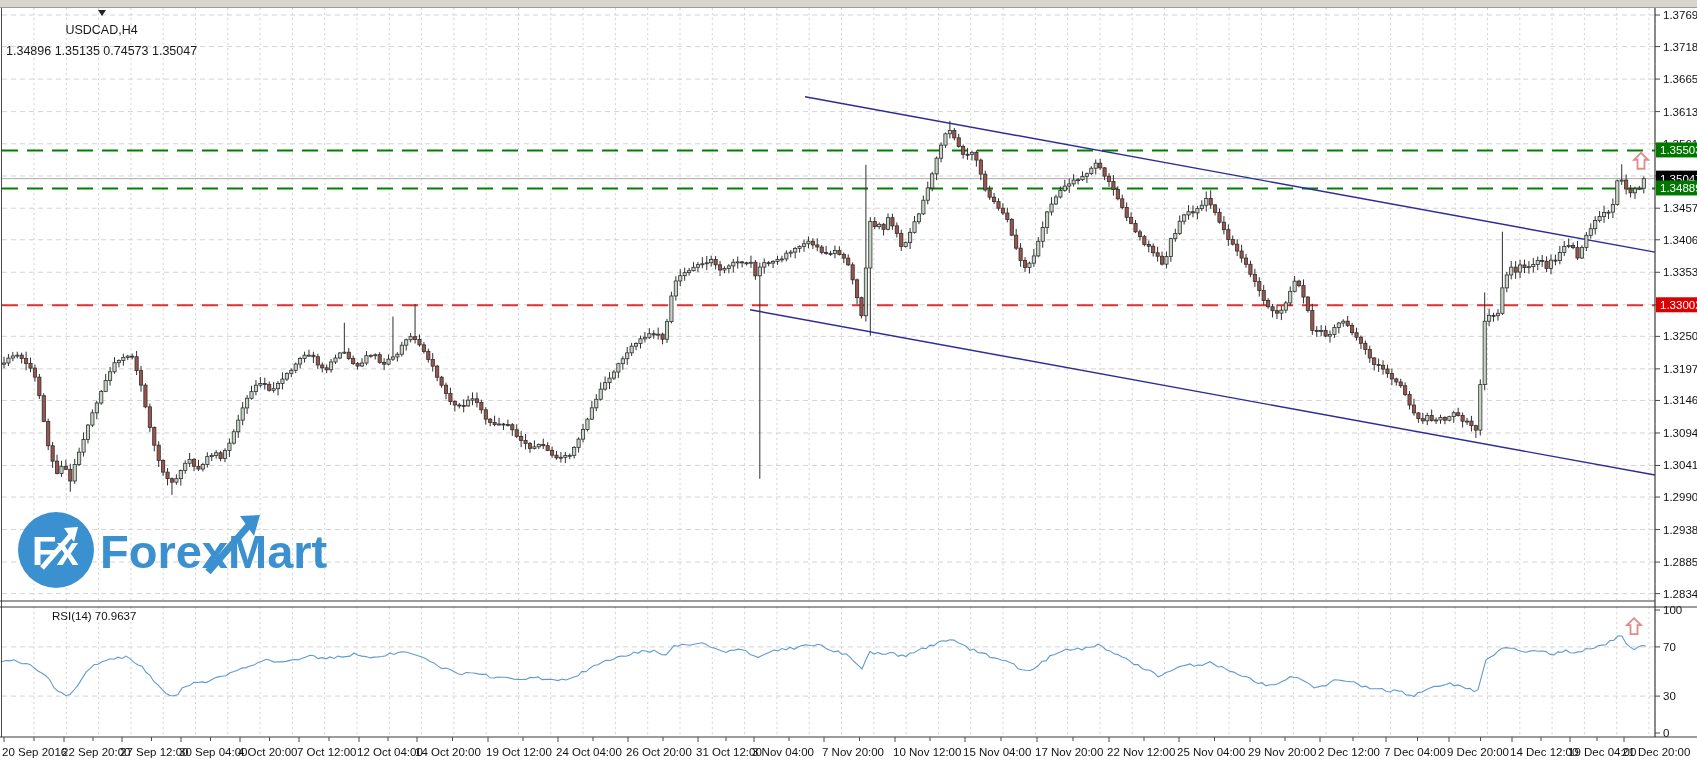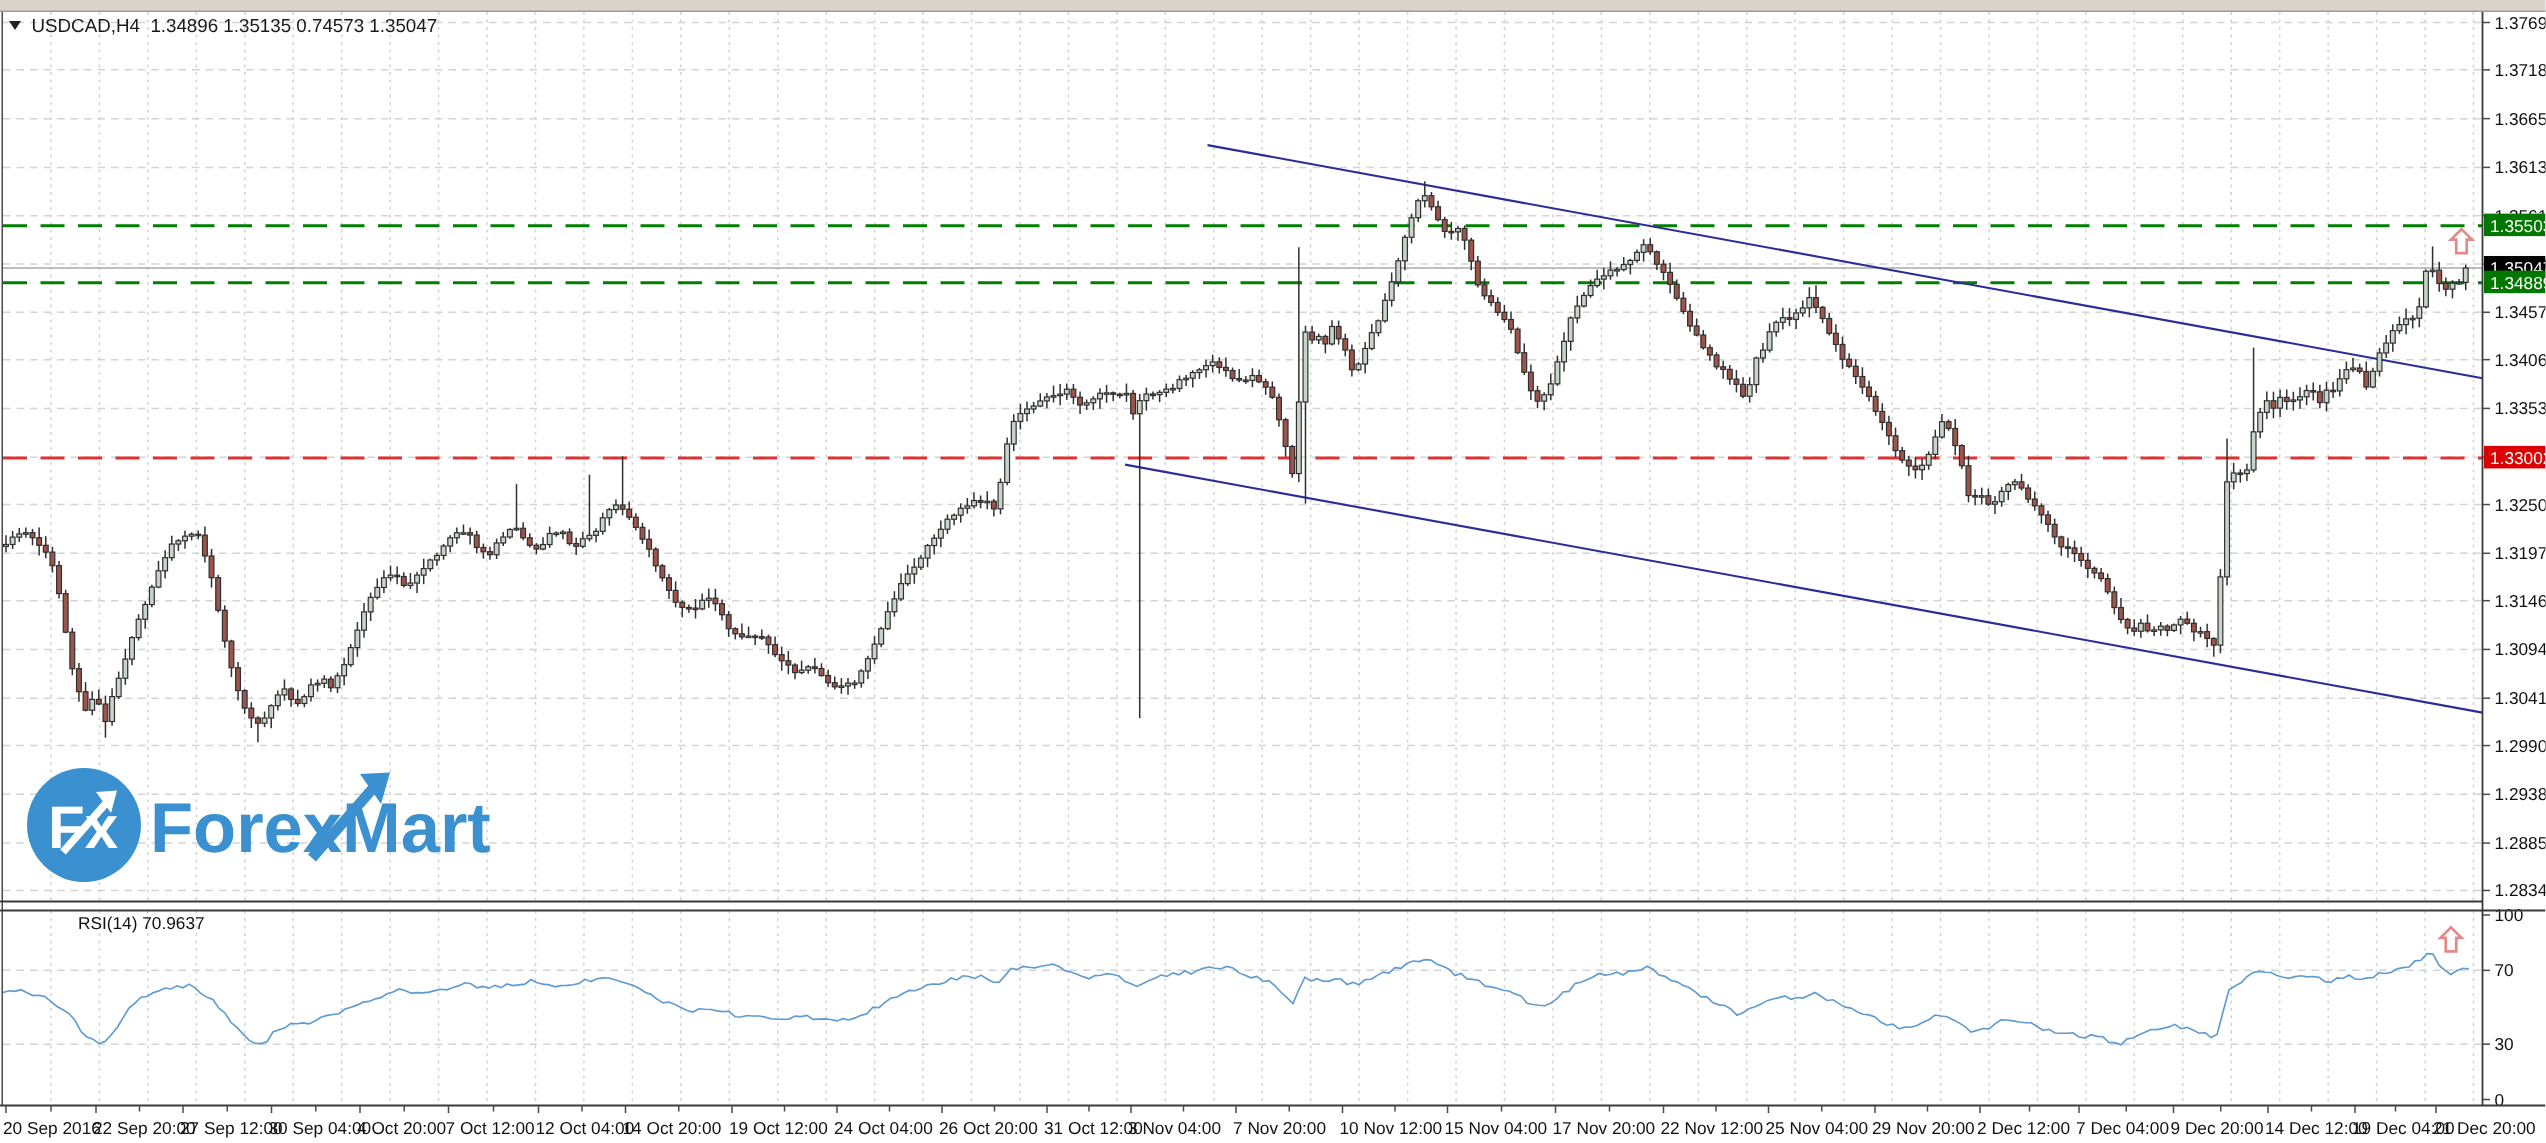--- a/index.html
+++ b/index.html
@@ -2,21 +2,21 @@
 <html><head>
 <meta charset="utf-8">
 <style>
   html,body{margin:0;padding:0;background:#fff;}
   body{width:1697px;height:762px;position:relative;overflow:hidden;
        font-family:"Liberation Sans","DejaVu Sans",sans-serif;}
   .screen{position:absolute;inset:0;background:#ffffff;}
   .topstrip{position:absolute;left:0;top:0;width:1697px;height:7px;
             background:#d9d5cd;border-bottom:1px solid #a09c94;}
   .title{position:absolute;left:6px;top:10px;font-size:12.5px;color:#1a1a1a;
-         display:flex;align-items:center;gap:7px;white-space:nowrap;}
+         display:flex;align-items:center;gap:7px;white-space:nowrap;flex-direction:column;}
   .tri{width:0;height:0;border-left:4.5px solid transparent;border-right:4.5px solid transparent;
        border-top:6px solid #222;display:inline-block;}
   .rsilabel{position:absolute;left:8px;top:610px;font-size:11.5px;color:#111;white-space:nowrap;padding-left:44px;}
   svg{position:absolute;left:0;top:0;}
   .logo{position:absolute;left:12px;top:502px;width:340px;height:94px;}
 </style>
 </head>
 <body>
 
 <div class="screen">

